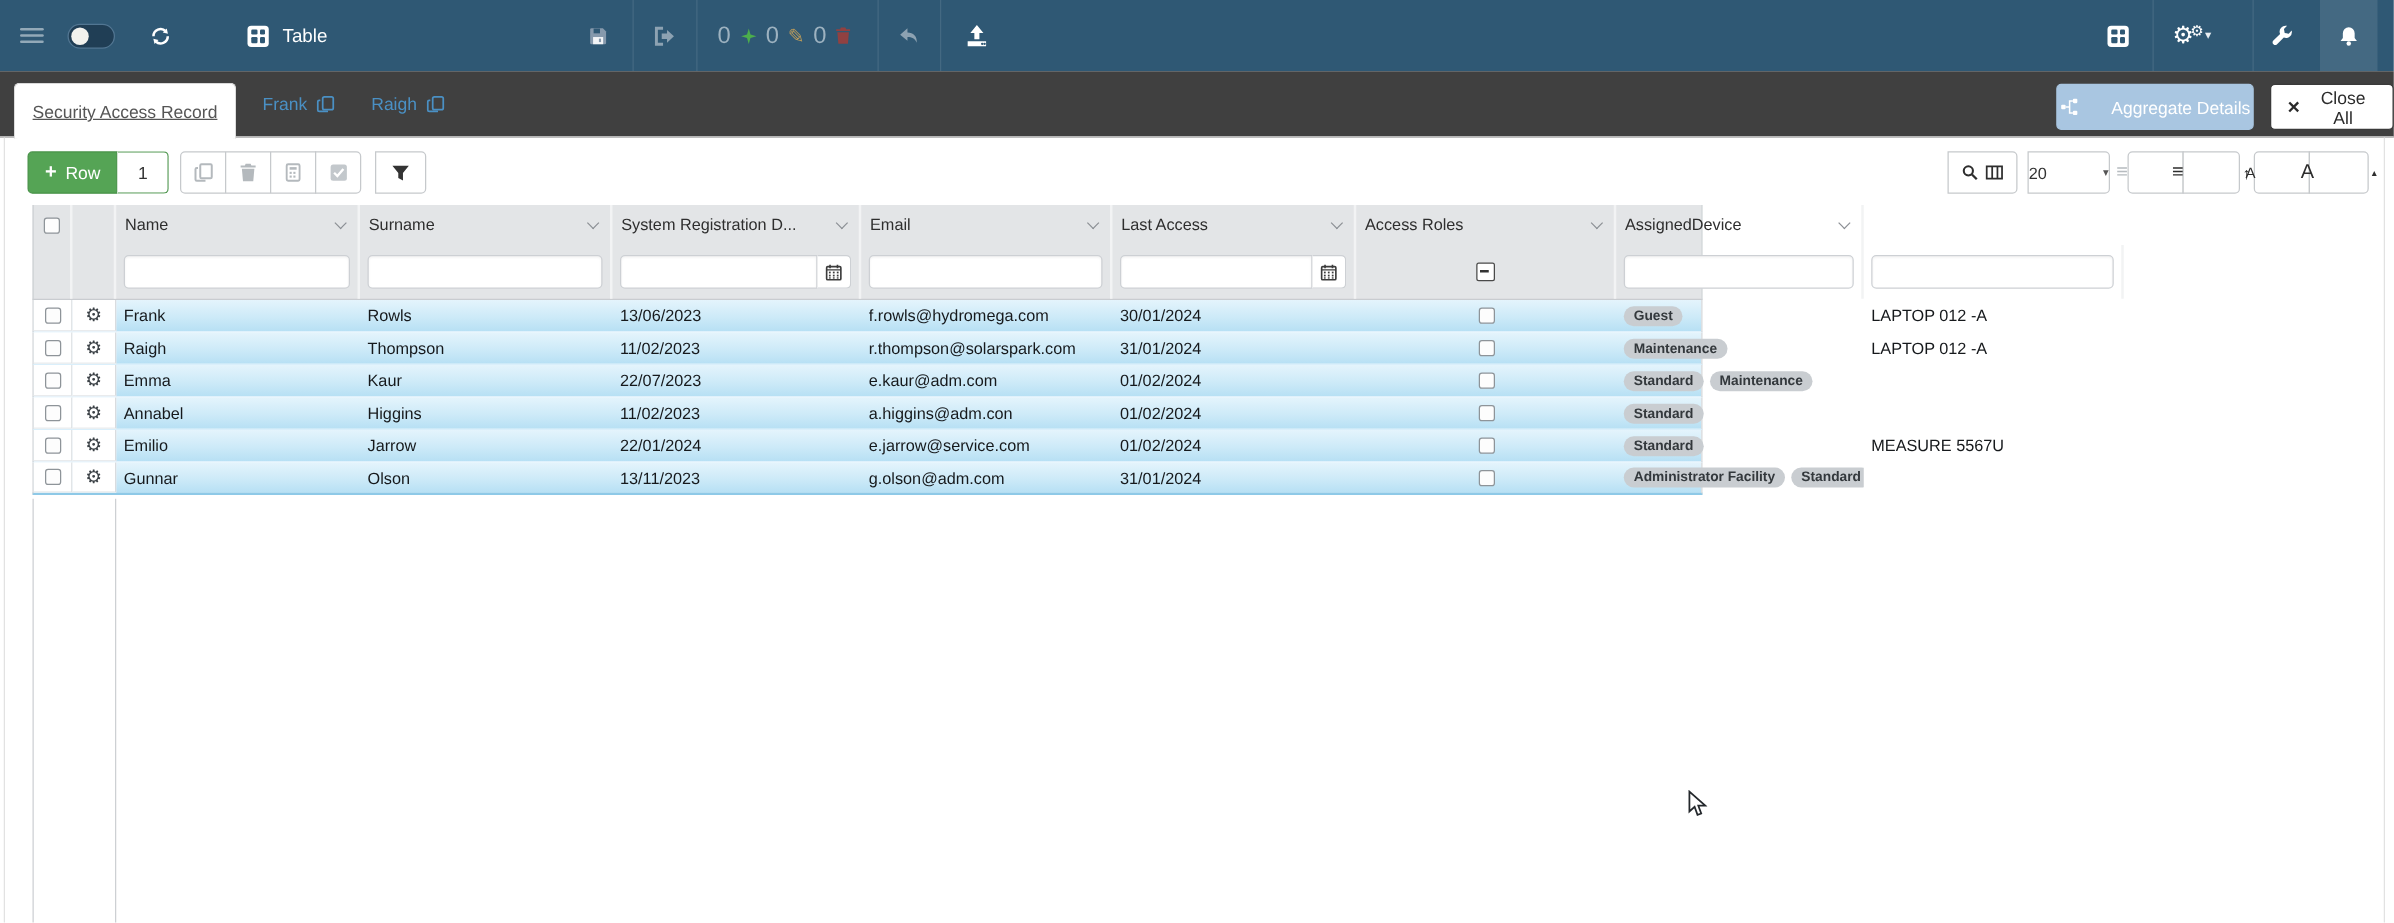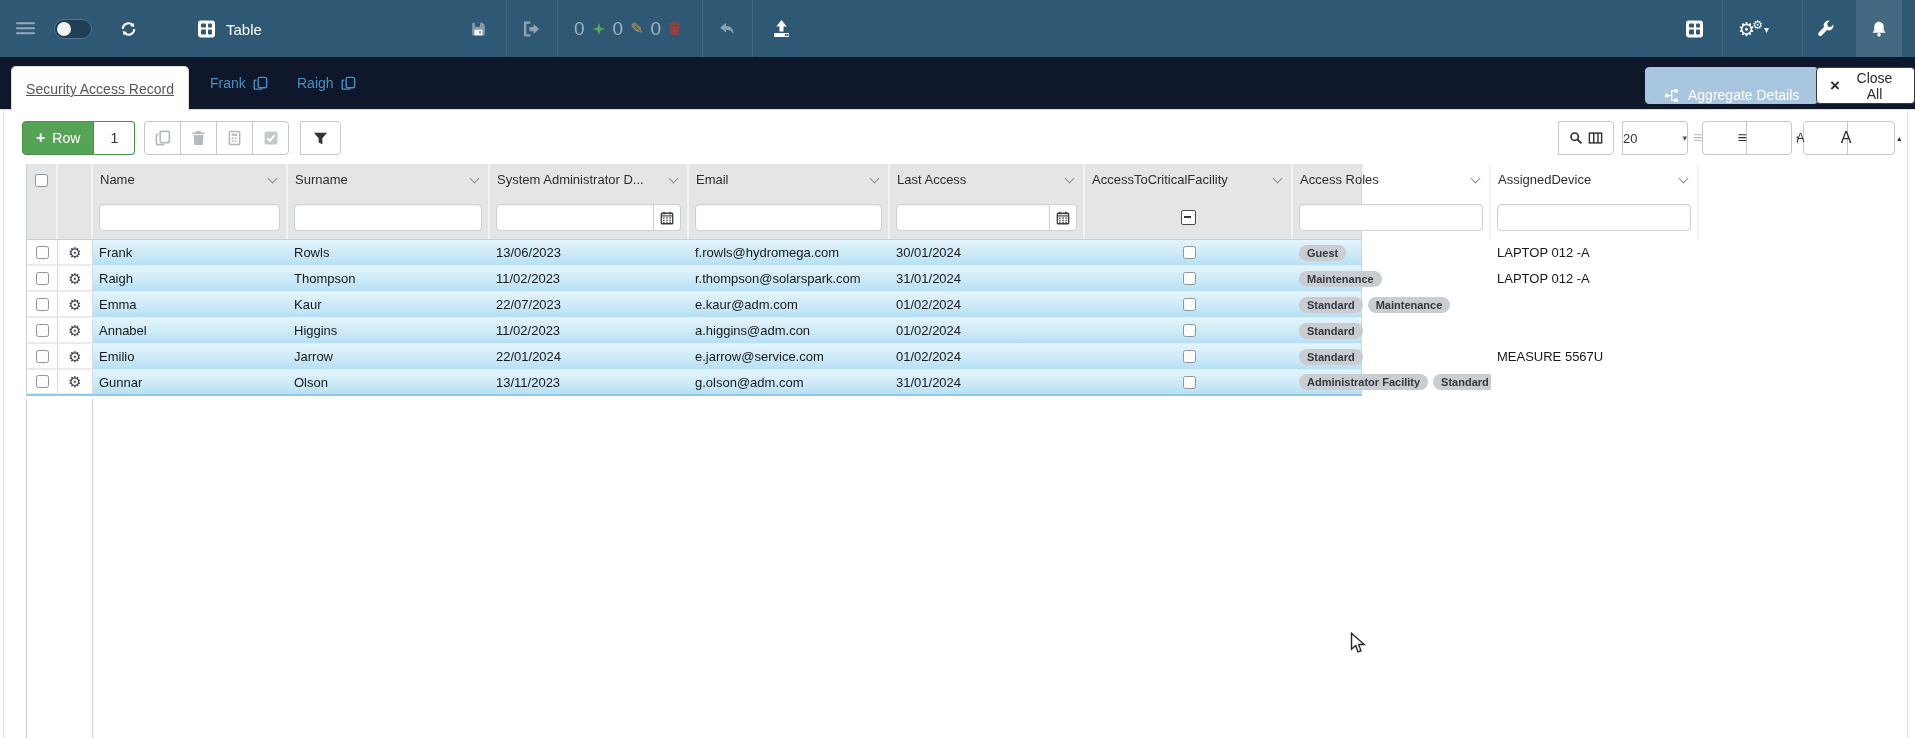--- a/index.html
+++ b/index.html
@@ -21,29 +21,29 @@
   .tbl-ico i { background:#2f5874; border-radius:1px; }
   .cnt { font-size:19px; color:#9db2c0; }
   .pencil { font-size:16px; color:#b99a5b; }
   .gears { position:relative; color:#fff; font-size:19px; line-height:19px; }
   .gears .small { position:absolute; font-size:12px; right:-8px; top:-4px; }
   .caret-w { color:#e8eef2; font-size:10px; margin-left:9px; }
   .bell-tile { position:absolute; top:0; height:57px; width:46px; background:rgba(255,255,255,.10);
     display:flex; align-items:center; justify-content:center; }
 
   
-  #tabbar { position:absolute; left:0; top:57px; width:1915px; height:53px; background:#0f172a; border-bottom:1px solid #ddd; }
+  #tabbar { position:absolute; left:0; top:57px; width:1915px; height:53px; background:#404040; border-bottom:1px solid #ddd; }
   .tab-active { position:absolute; left:11px; top:9px; width:178px; height:45px; background:#fff;
     border:1px solid #ddd; border-bottom:none; border-radius:5px 5px 0 0; z-index:2;
     display:flex; align-items:center; justify-content:center; font-size:14px; color:#555;
     text-decoration:underline; }
   .tab-link { position:absolute; top:0; height:52px; display:flex; align-items:center; gap:7px;
     color:#4a90c4; font-size:14px; cursor:pointer; }
   .btn-aggregate { position:absolute; top:10px; height:37px; border-radius:4px; background:#a9c6e1;
-    color:#fff; font-size:14px; display:flex; align-items:flex-end; gap:9px; padding:0 18px; border:1px solid #a9c6e1; }
+    color:#fff; font-size:14px; display:flex; align-items:center; gap:26px; padding:0 2px; border:1px solid #a9c6e1; }
   .btn-closeall { position:absolute; top:10px; height:37px; border-radius:4px; background:#fff;
     color:#2b2b2b; font-size:14px; display:flex; align-items:center; gap:8px; padding:0 13px; border:1px solid #3a3a3a; }
   .x-glyph { font-size:17px; font-weight:bold; line-height:14px; }
 
   
   .panel-line { position:absolute; top:110px; bottom:0; width:1px; background:#e2e2e2; }
 
   
   .btn { background:#fff; border:1px solid #c6c9cc; height:34px; display:inline-flex;
     align-items:center; justify-content:center; border-radius:4px; }
@@ -340,24 +340,23 @@
 
 <div id="table">
 
   <div class="grid-row hrow">
     <div class="hcell ctr" style="display:flex;align-items:center;justify-content:center">
       <span class="cbx"></span>
     </div>
     <div class="hcell"></div>
     <div class="hcell"><span>Name</span><span class="chev"></span></div>
     <div class="hcell"><span>Surname</span><span class="chev"></span></div>
-    <div class="hcell"><span>System Administrator D...</span><span class="chev"></span></div>
+    <div class="hcell"><span>System Registration D...</span><span class="chev"></span></div>
     <div class="hcell"><span>Email</span><span class="chev"></span></div>
     <div class="hcell"><span>Last Access</span><span class="chev"></span></div>
-    <div class="hcell"><span>AccessToCriticalFacility</span><span class="chev"></span></div>
     <div class="hcell"><span>Access Roles</span><span class="chev"></span></div>
     <div class="hcell"><span>AssignedDevice</span><span class="chev"></span></div>
   </div>
 
   <div class="grid-row frow">
     <div class="fcell"></div>
     <div class="fcell"></div>
     <div class="fcell">
         <input class="flt-input" value="" style="">
       </div>

